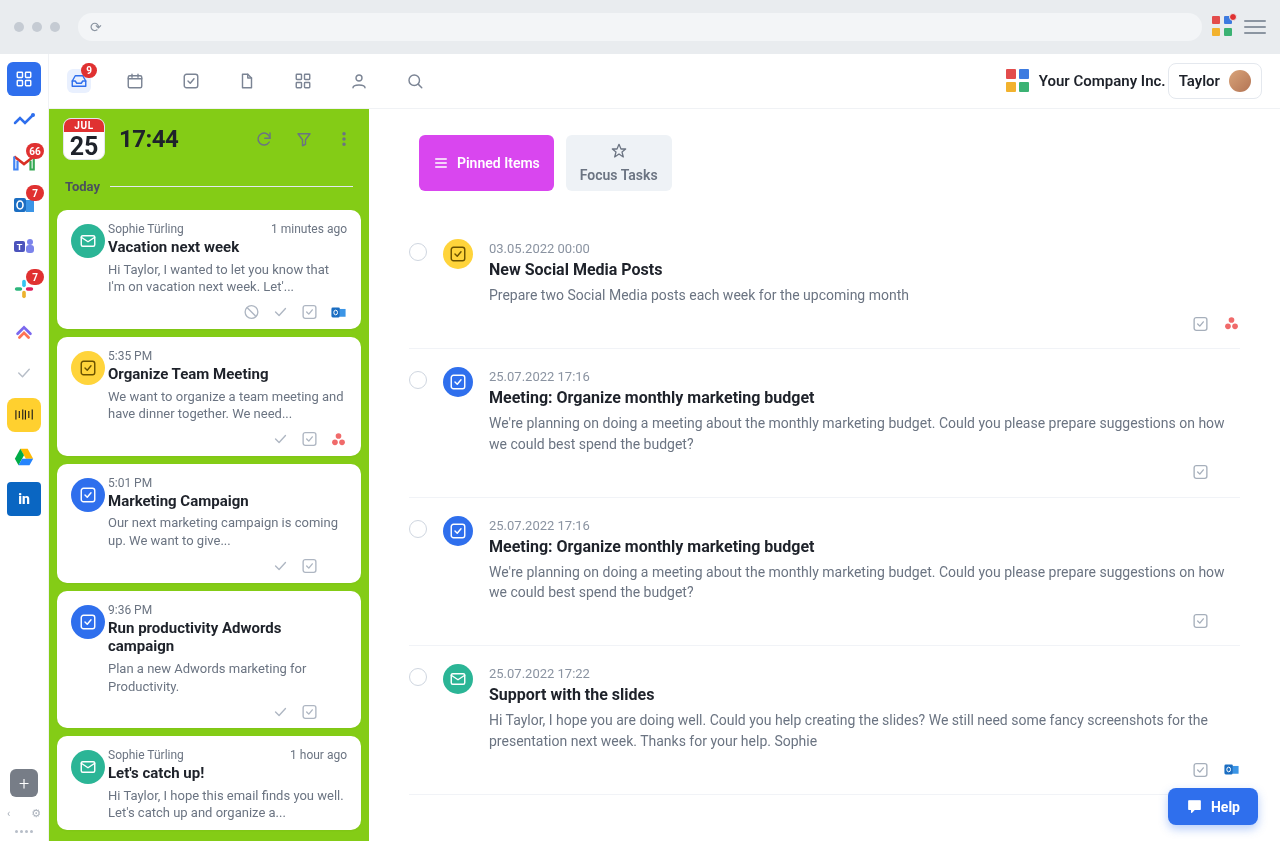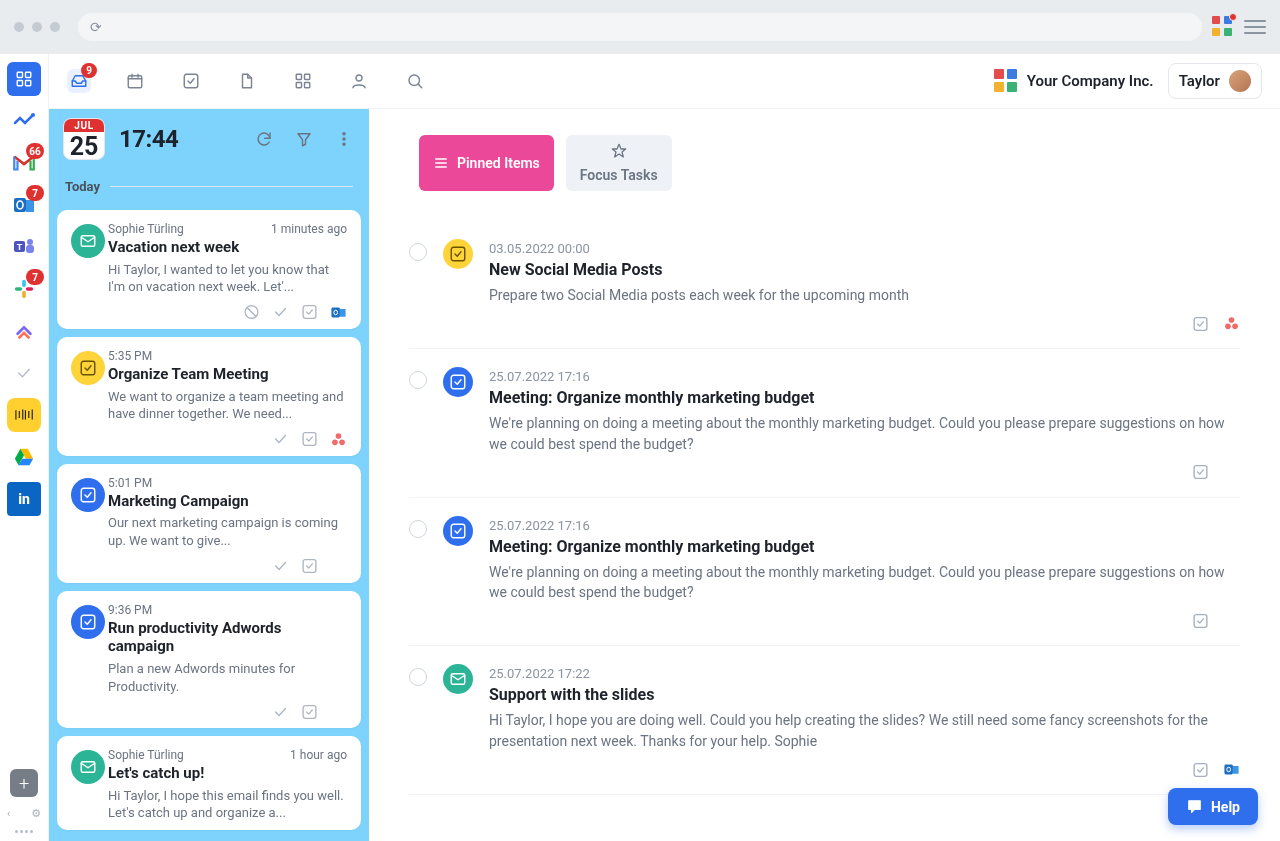--- a/index.html
+++ b/index.html
@@ -28,30 +28,30 @@
 .rail-arrows { display: flex; justify-content: space-between; width: 34px; color: #aab1bb; font-size: 11px; }
 .four-dots { display: flex; gap: 2px; }
 .four-dots span { width: 3px; height: 3px; background: #b7bec8; border-radius: 50%; }
 
 .main { flex: 1; display: flex; flex-direction: column; }
 .topbar { height: 55px; border-bottom: 1px solid #f0f2f5; display: flex; align-items: center; padding: 0 18px; }
 .topnav { display: flex; gap: 32px; align-items: center; }
 .topnav-item { width: 24px; height: 24px; display: flex; align-items: center; justify-content: center; color: #7b8494; cursor: pointer; position: relative; border-radius: 6px; }
 .topnav-item.active { background: #e9f0fe; color: #2f6fed; }
 .topnav-item .mini-badge { position: absolute; top: -6px; right: -6px; min-width: 16px; height: 15px; background: #e03131; color: #fff; font-size: 10px; font-weight: 700; border-radius: 8px; display: flex; align-items: center; justify-content: center; padding: 0 3px; }
-.topbar-right { margin-left: auto; display: flex; align-items: center; gap: 14px; }
+.topbar-right { margin-left: auto; display: flex; align-items: center; gap: 2px; }
 .company { display: flex; align-items: center; gap: 9px; font-weight: 600; font-size: 15px; color: #1e222a; }
 .logo4 { display: grid; grid-template-columns: 1fr 1fr; gap: 2px; width: 24px; height: 24px; }
 .logo4 span { width: 10px; height: 10px; border-radius: 1px; }
 .user-chip { display: flex; align-items: center; gap: 9px; border: 1px solid #e4e8ee; border-radius: 8px; padding: 6px 10px; font-weight: 600; font-size: 15px; color: #1e222a; cursor: pointer; }
 .avatar { width: 22px; height: 22px; border-radius: 50%; background: linear-gradient(135deg,#d9a47a,#b37454); }
 
 .columns { flex: 1; display: flex; overflow: hidden; }
 
-.inbox { width: 320px; background: #7dd3fc; display: flex; flex-direction: column; position: relative; }
+.inbox { width: 320px; background: #84cc16; display: flex; flex-direction: column; position: relative; }
 .inbox-header { height: 60px; display: flex; align-items: center; padding: 0 14px; gap: 14px; }
 .datecal { width: 42px; height: 42px; border: 1px solid #e2e6ec; border-radius: 8px; overflow: hidden; display: flex; flex-direction: column; align-items: center; background: #fff; }
 .datecal-top { background: #e03131; color: #fff; font-size: 10px; font-weight: 700; width: 100%; text-align: center; padding: 1px 0; letter-spacing: 0.6px; }
 .datecal-day { font-size: 25px; font-weight: 700; color: #1e222a; flex: 1; display: flex; align-items: center; }
 .clock { font-size: 24px; font-weight: 700; color: #1e222a; letter-spacing: -0.5px; }
 .inbox-header-icons { margin-left: auto; display: flex; gap: 18px; color: #6b7482; }
 .icon-btn { width: 22px; height: 22px; display: flex; align-items: center; justify-content: center; cursor: pointer; }
 
 .inbox-list { flex: 1; overflow-y: auto; padding: 0 8px 0 8px; }
 .section-label { font-size: 13px; font-weight: 700; color: #4a515d; padding: 10px 8px 8px 8px; display: flex; align-items: center; gap: 10px; }
@@ -62,21 +62,21 @@
 .card-body { flex: 1; min-width: 0; }
 .card-top { display: flex; justify-content: space-between; font-size: 12px; color: #6b7482; }
 .card-title { font-size: 15px; font-weight: 700; color: #1e222a; margin: 2px 0 4px 0; line-height: 1.25; }
 .card-preview { font-size: 13px; color: #6b7482; line-height: 1.35; max-height: 36px; overflow: hidden; }
 .card-actions { display: flex; gap: 12px; justify-content: flex-end; margin-top: 8px; color: #aeb6c2; align-items: center; }
 .card-actions svg, .card-actions .mini { width: 17px; height: 17px; }
 
 .content { flex: 1; padding: 26px 40px 0 40px; overflow-y: auto; }
 .tabs { display: flex; gap: 12px; margin-bottom: 30px; margin-left: 10px; }
 .tab { display: flex; align-items: center; gap: 8px; padding: 8px 14px; border-radius: 6px; font-size: 14px; font-weight: 600; cursor: pointer; }
-.tab.active { background: #ec4899; color: #fff; }
+.tab.active { background: #d946ef; color: #fff; }
 .tab.inactive { background: #eef2f6; color: #6b7482; flex-direction: column; }
 
 .pinned-head { display: flex; align-items: center; gap: 12px; margin-bottom: 20px; margin-left: 10px; }
 .pinned-title { font-size: 20px; font-weight: 800; color: #1e222a; }
 .count-chip { background: #edf1f6; color: #6b7482; font-weight: 700; padding: 4px 10px; border-radius: 6px; font-size: 14px; }
 
 .pinned-item { display: flex; gap: 16px; padding: 20px 0 16px 0; border-bottom: 1px solid #f1f3f7; }
 .radio { width: 18px; height: 18px; border: 1.8px solid #cfd6e0; border-radius: 50%; flex-shrink: 0; margin-top: 2px; cursor: pointer; }
 .type-icon { width: 30px; height: 30px; border-radius: 50%; display: flex; align-items: center; justify-content: center; color: #fff; flex-shrink: 0; margin-top: -2px; }
 .p-body { flex: 1; min-width: 0; }
@@ -435,21 +435,21 @@
                   <rect x="3" y="3" width="18" height="18" rx="3"></rect>
                   <path d="M8 12 L11 15 L16 9"></path>
                 </svg>
               </div>
     <div class="card-body">
       <div class="card-top notop">
 
         <span>9:36 PM</span>
       </div>
       <div class="card-title">Run productivity Adwords campaign</div>
-      <div class="card-preview">Plan a new Adwords minutes for Productivity.</div>
+      <div class="card-preview">Plan a new Adwords marketing for Productivity.</div>
       <div class="card-actions">
                   <span class="mini-logo">
                     <svg class="ic" viewBox="0 0 24 24">
                       <path d="M5 12 L10 17 L19 7"></path>
                     </svg>
                   </span>
                   <span class="mini-logo">
                     <svg class="ic" viewBox="0 0 24 24">
                       <rect x="3" y="3" width="18" height="18" rx="3"></rect>
                       <path d="M8 12 L11 15 L16 9"></path>

